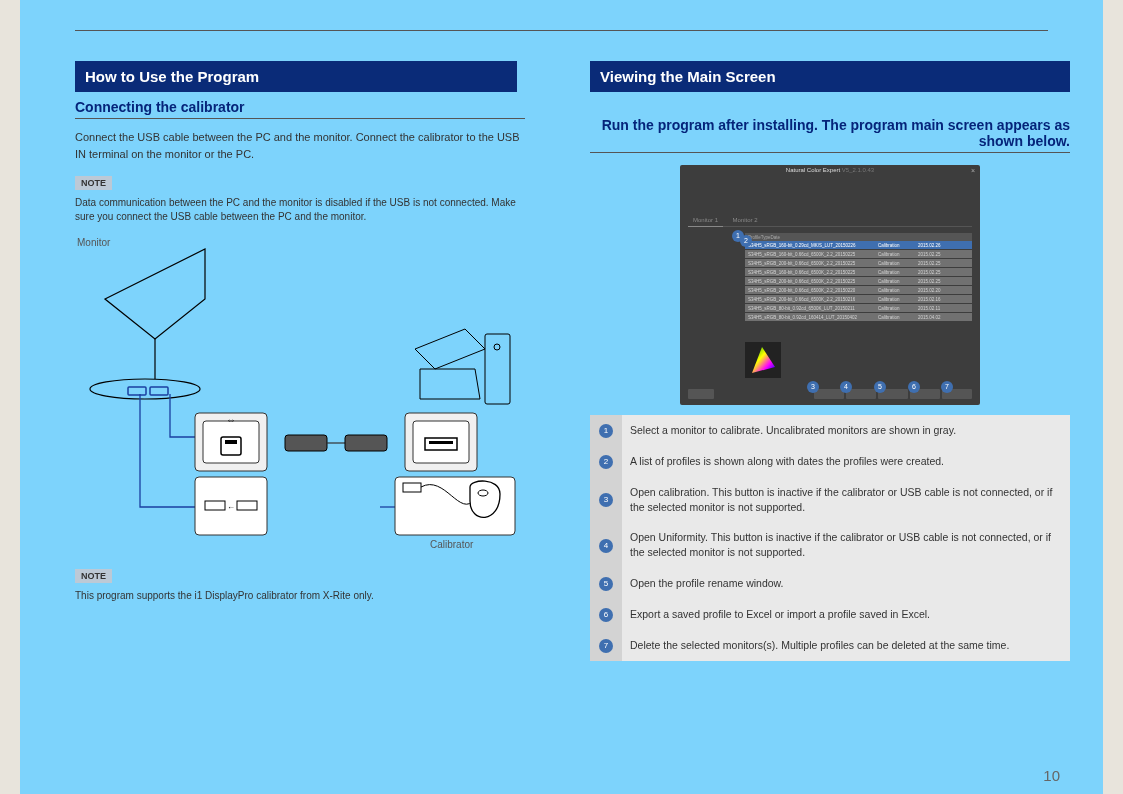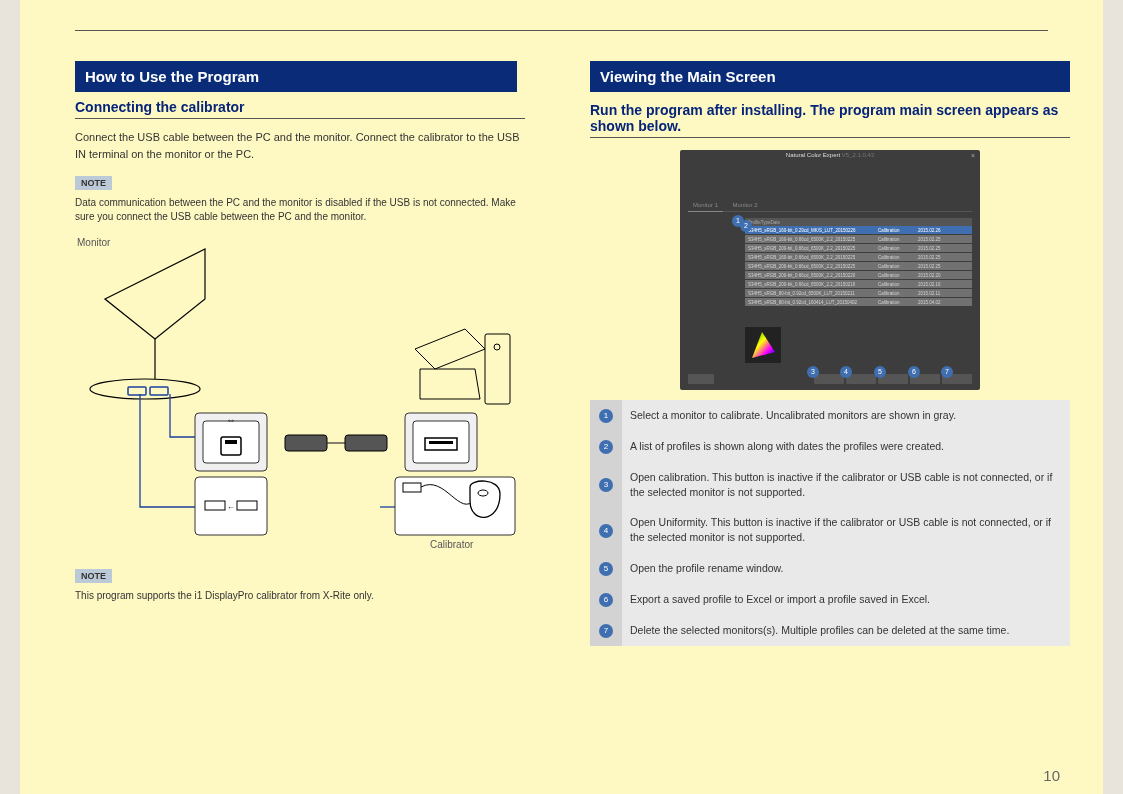--- a/index.html
+++ b/index.html
@@ -4,21 +4,21 @@
 <style>
   * { box-sizing: border-box; margin: 0; padding: 0; }
   body {
     background: #e8e4dc;
     font-family: Arial, sans-serif;
     width: 1123px;
     height: 794px;
     overflow: hidden;
   }
   .page {
-    background: #fef9c3;
+    background: #7dd3fc;
     width: 1083px;
     height: 794px;
     margin: 0 auto;
     padding: 30px 55px;
     position: relative;
   }
   .header-line {
     border-top: 1px solid #555;
     margin-bottom: 30px;
   }
@@ -302,21 +302,21 @@
 
       <div style="margin-top:6px;">
         <span class="note-label">NOTE</span>
       </div>
       <div class="note-text second">This program supports the i1 DisplayPro calibrator from X-Rite only.</div>
     </div>
 
     <div class="col">
       <div class="title-bar right">Viewing the Main Screen</div>
 
-      <div class="subhead" style="border-bottom:1px solid #555;margin-top:10px;padding-bottom:3px;">Run the program after installing. The program main screen appears as shown below.</div>
+      <div class="subhead" style="border-bottom:1px solid #555;margin-top:25px;padding-bottom:3px;text-align:right;">Run the program after installing. The program main screen appears as shown below.</div>
 
       <div class="app-shot">
         <div class="app-title">
           <span>Natural Color Expert</span>
           <span class="ver">V5_2.1.0.43</span>
         </div>
         <div class="app-close">×</div>
 
         <div class="app-tabs">
           <span class="tab active">Monitor 1</span>

